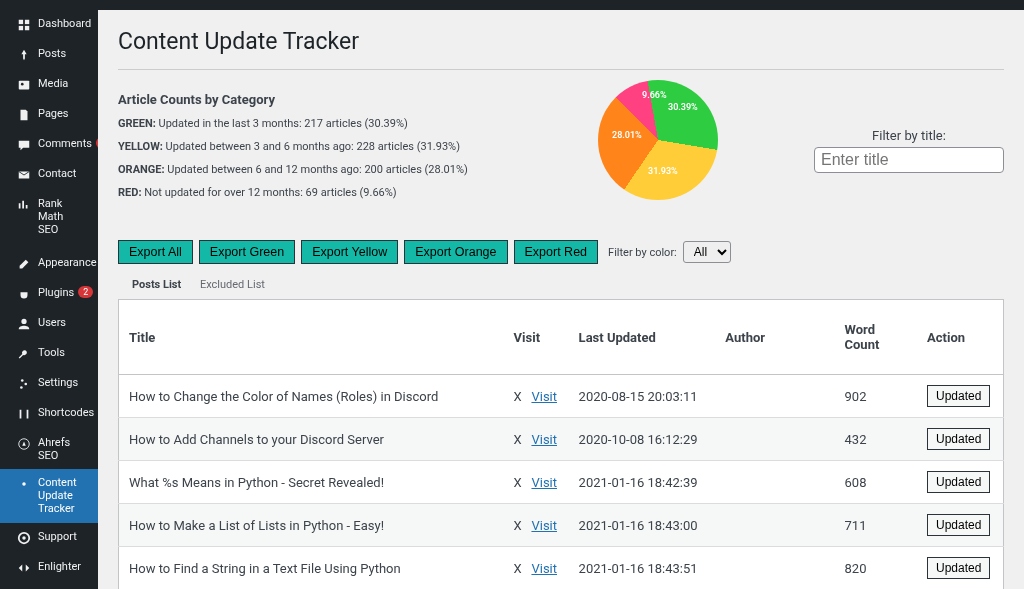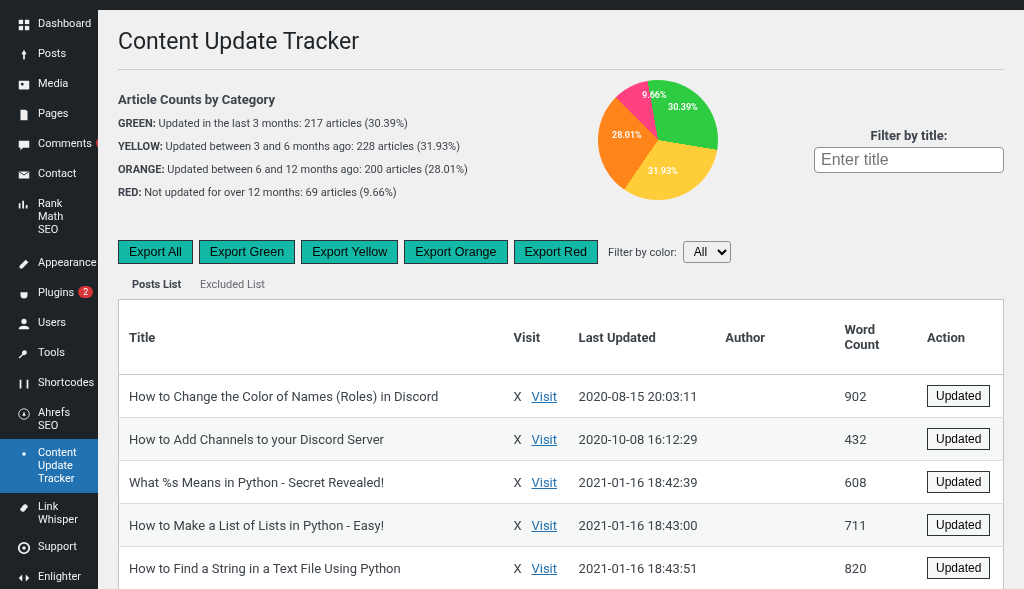--- a/index.html
+++ b/index.html
@@ -20,21 +20,21 @@
 .page-title { font-size: 23px; font-weight: 400; color: #1d2327; margin: 8px 0 14px; }
 .top-section { display: flex; align-items: center; gap: 30px; padding: 10px 0; border-top: 1px solid #ccc; }
 .legend-block { flex: 1; max-width: 400px; }
 .legend-title { font-weight: 700; font-size: 13px; margin-bottom: 10px; }
 .legend-row { font-size: 11px; margin-bottom: 10px; color: #3c434a; }
 .legend-row b { font-weight: 700; }
 .pie-wrap { flex-shrink: 0; position: relative; width: 220px; height: 140px; }
 .pie { width: 120px; height: 120px; border-radius: 50%; position: relative; margin: 0 auto; }
 .pie-slice-label { position: absolute; font-size: 9px; color: #fff; font-weight: 600; }
 .filter-title-wrap { margin-left: auto; }
-.filter-title-label { font-weight: 700; font-size: 13px; text-align: center; margin-bottom: 4px; }
+.filter-title-label { font-weight: 400; font-size: 13px; text-align: center; margin-bottom: 4px; }
 .filter-title-wrap input { width: 190px; padding: 3px 6px; border: 1px solid #8c8f94; border-radius: 4px; font-size: 16px; }
 .export-row { display: flex; align-items: center; gap: 6px; margin: 10px 0; flex-wrap: wrap; }
 .export-btn { background: #14b8a6; border: 1px solid #2c3338; padding: 4px 10px; font-size: 12.5px; cursor: pointer; }
 .filter-color-label { font-size: 11px; margin-left: 4px; }
 .filter-color-select { border: 1px solid #8c8f94; border-radius: 3px; padding: 2px 6px; font-size: 12px; }
 .tabs { margin-top: 10px; font-size: 11px; padding-left: 6px; }
 .tab { display: inline-block; padding: 4px 8px; color: #3c434a; font-weight: 700; }
 .tab.inactive { font-weight: 400; color: #646970; }
 table.posts { width: 100%; border-collapse: collapse; background: #fff; border: 1px solid #c3c4c7; margin-top: 4px; }
 table.posts th { text-align: left; padding: 22px 10px; font-weight: 700; font-size: 13px; border-bottom: 1px solid #c3c4c7; background: #fff; }
@@ -148,20 +148,31 @@
         <span class="mi">
           <svg viewBox="0 0 16 16" width="14" height="14" fill="currentColor">
             <path d="M11 5a3 3 0 01-4 4L3 13l-1-1 4-4a3 3 0 014-4z"></path>
           </svg>
         </span>
         <span class="lbl">Tools</span>
       </div>
       <div class="side-item">
         <span class="mi">
           <svg viewBox="0 0 16 16" width="14" height="14" fill="currentColor">
+            <path d="M3 4h10M3 8h10M3 12h10"></path>
+            <circle cx="6" cy="4" r="1.5"></circle>
+            <circle cx="10" cy="8" r="1.5"></circle>
+            <circle cx="5" cy="12" r="1.5"></circle>
+          </svg>
+        </span>
+        <span class="lbl">Settings</span>
+      </div>
+      <div class="side-item">
+        <span class="mi">
+          <svg viewBox="0 0 16 16" width="14" height="14" fill="currentColor">
             <path d="M5 3H3v10h2M11 3h2v10h-2"></path>
           </svg>
         </span>
         <span class="lbl">Shortcodes</span>
       </div>
       <div class="side-item">
         <span class="mi">
           <svg viewBox="0 0 16 16" width="14" height="14" fill="currentColor">
             <circle cx="8" cy="8" r="6" fill="none" stroke="currentColor"></circle>
             <path d="M6 10l2-5 2 5"></path>
@@ -170,28 +181,20 @@
         <span class="lbl">Ahrefs SEO</span>
       </div>
       <div class="side-item current">
         <span class="mi">
           <svg viewBox="0 0 16 16" width="14" height="14" fill="currentColor">
             <circle cx="8" cy="8" r="2"></circle>
             <path d="M8 2v2M8 12v2M2 8h2M12 8h2M4 4l1.5 1.5M10.5 10.5L12 12M4 12l1.5-1.5M10.5 5.5L12 4"></path>
           </svg>
         </span>
         <span class="lbl">Content Update Tracker</span>
-      </div>
-      <div class="side-item">
-        <span class="mi">
-          <svg viewBox="0 0 16 16" width="14" height="14" fill="currentColor">
-            <path d="M6 10a3 3 0 010-4l2-2a3 3 0 014 4M10 6a3 3 0 010 4l-2 2a3 3 0 01-4-4"></path>
-          </svg>
-        </span>
-        <span class="lbl">Link Whisper</span>
       </div>
       <div class="side-item">
         <span class="mi">
           <svg viewBox="0 0 16 16" width="14" height="14" fill="currentColor">
             <circle cx="8" cy="8" r="6" fill="none" stroke="currentColor" stroke-width="2"></circle>
             <circle cx="8" cy="8" r="2"></circle>
           </svg>
         </span>
         <span class="lbl">Support</span>
       </div>

